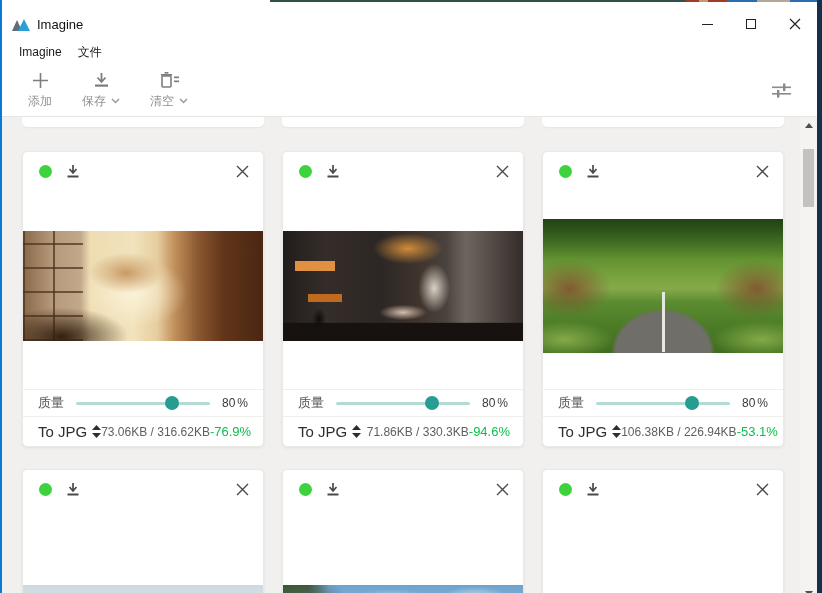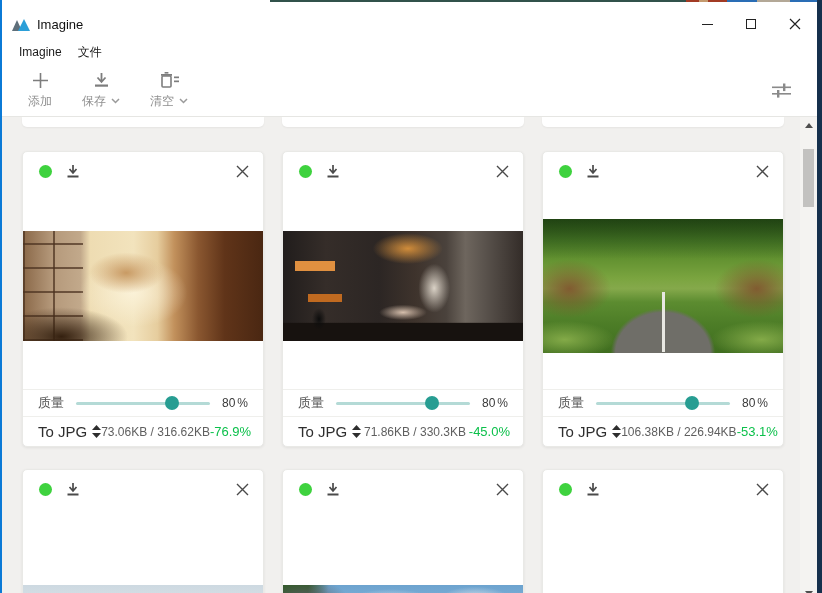--- a/index.html
+++ b/index.html
@@ -57,21 +57,21 @@
   .slider-row { flex:0 0 27px; border-top:1px solid #efefec; display:flex; align-items:center; padding:0 15px; }
   .q-label { font-size:13px; color:#555; white-space:nowrap; }
   .slider { position:relative; flex:1; height:14px; margin:0 12px 0 12px; }
   .slider-track { position:absolute; left:0; right:0; top:6px; height:3px; border-radius:2px; background:#b4dad6; }
   .slider-thumb { position:absolute; top:0; width:14px; height:14px; border-radius:50%; background:#279d92; }
   .q-value { font-size:12px; color:#3a3a3a; white-space:nowrap; }
   .q-unit { margin-left:2px; }
 
   .info-row { flex:0 0 30px; border-top:1px solid #efefec; display:flex; align-items:center; padding:0 13px 0 15px; }
   .fmt { display:flex; align-items:center; gap:5px; font-size:15px; color:#2e2e2e; white-space:nowrap; }
-  .sizes { flex:1; text-align:center; font-size:12px; color:#5f5f5f; white-space:nowrap; }
+  .sizes { flex:1; text-align:right; font-size:12px; color:#5f5f5f; white-space:nowrap; }
   .saving { font-size:13px; color:#0cc04b; white-space:nowrap; }
 
   
   .pos-0 { left:20px; } .pos-1 { left:280px; } .pos-2 { left:540px; }
 
   
   .scrollbar { position:absolute; right:0; top:0; width:17px; height:485px; background:#f4f3f1; }
   .sb-arrow { position:absolute; left:0; width:17px; height:17px; display:flex; align-items:center; justify-content:center; background:#f4f3f1; border:none; }
   .sb-up { top:0; } .sb-down { bottom:0; }
   .tri-up { width:0; height:0; border-left:4px solid transparent; border-right:4px solid transparent; border-bottom:5px solid #4e4e4e; }
@@ -280,21 +280,21 @@
     </div>
     <div class="info-row">
       <span class="fmt">
         <span>To JPG</span>
         <svg width="9" height="13" viewBox="0 0 9 13">
                   <polygon points="4.5,0 9,5 0,5" fill="#2e2e2e"></polygon>
                   <polygon points="4.5,13 0,8 9,8" fill="#2e2e2e"></polygon>
                 </svg>
       </span>
       <span class="sizes">71.86KB / 330.3KB</span>
-      <span class="saving">-45.0%</span>
+      <span class="saving">-94.6%</span>
     </div>
   </div>
           <div class="card pos-2">
     <div class="card-header">
       <span class="dot"></span>
       <button class="icon-btn dl-btn">
         <svg width="14" height="15" viewBox="0 0 14 15">
                   <path d="M7 1 V8 M3.5 5 L7 9 L10.5 5" stroke="#4a4a4a" stroke-width="1.7" fill="none"></path>
                   <rect x="1.5" y="11.5" width="11" height="2" fill="#4a4a4a"></rect>
                 </svg>

